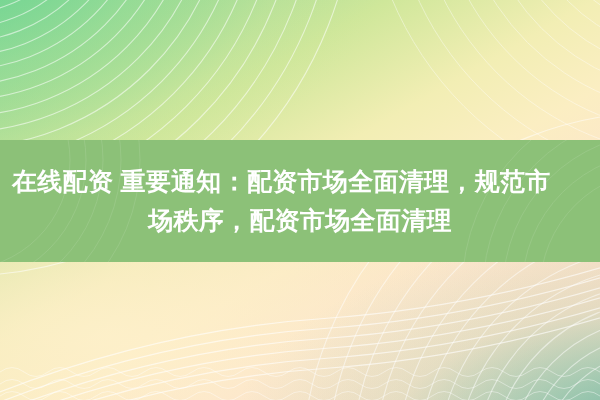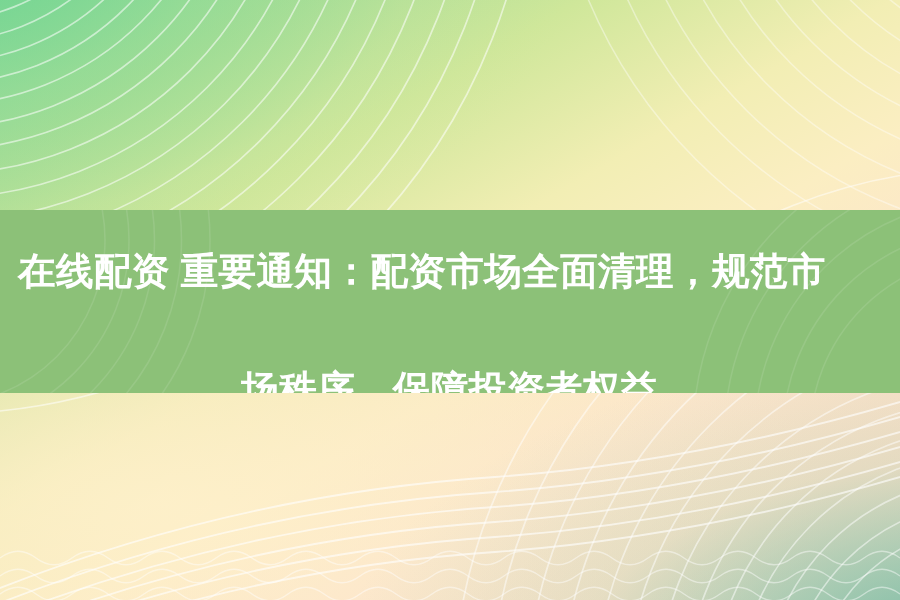--- a/index.html
+++ b/index.html
@@ -98,21 +98,20 @@
     padding: 0 8px;
   }
   .line {
     color: #ffffff;
     font-size: 25px;
     font-weight: bold;
     line-height: 39px;
     letter-spacing: 0.3px;
     white-space: nowrap;
     text-align: right;
-    margin-top: 40px;
   }
   .line-1 { align-self: flex-start; margin-left: 4px; }
   .line-2 { align-self: center; }
 </style>
 </head>
 <body>
 
 <div id="banner">
 
   <div class="bg-base"></div>
@@ -208,17 +207,17 @@
           <circle cx="660" cy="150" r="138"></circle>
           <circle cx="660" cy="150" r="157"></circle>
           <circle cx="660" cy="150" r="177"></circle>
           <circle cx="660" cy="150" r="198"></circle>
         </g>
       </svg>
     </div>
 
     <div class="band-text">
       <div class="line line-1">在线配资 重要通知：配资市场全面清理，规范市</div>
-      <div class="line line-2">场秩序，保障投资者权益</div>
+      <div class="line line-2">场秩序，配资市场全面清理</div>
     </div>
   </div>
 
 </div>
 
 </body></html>

